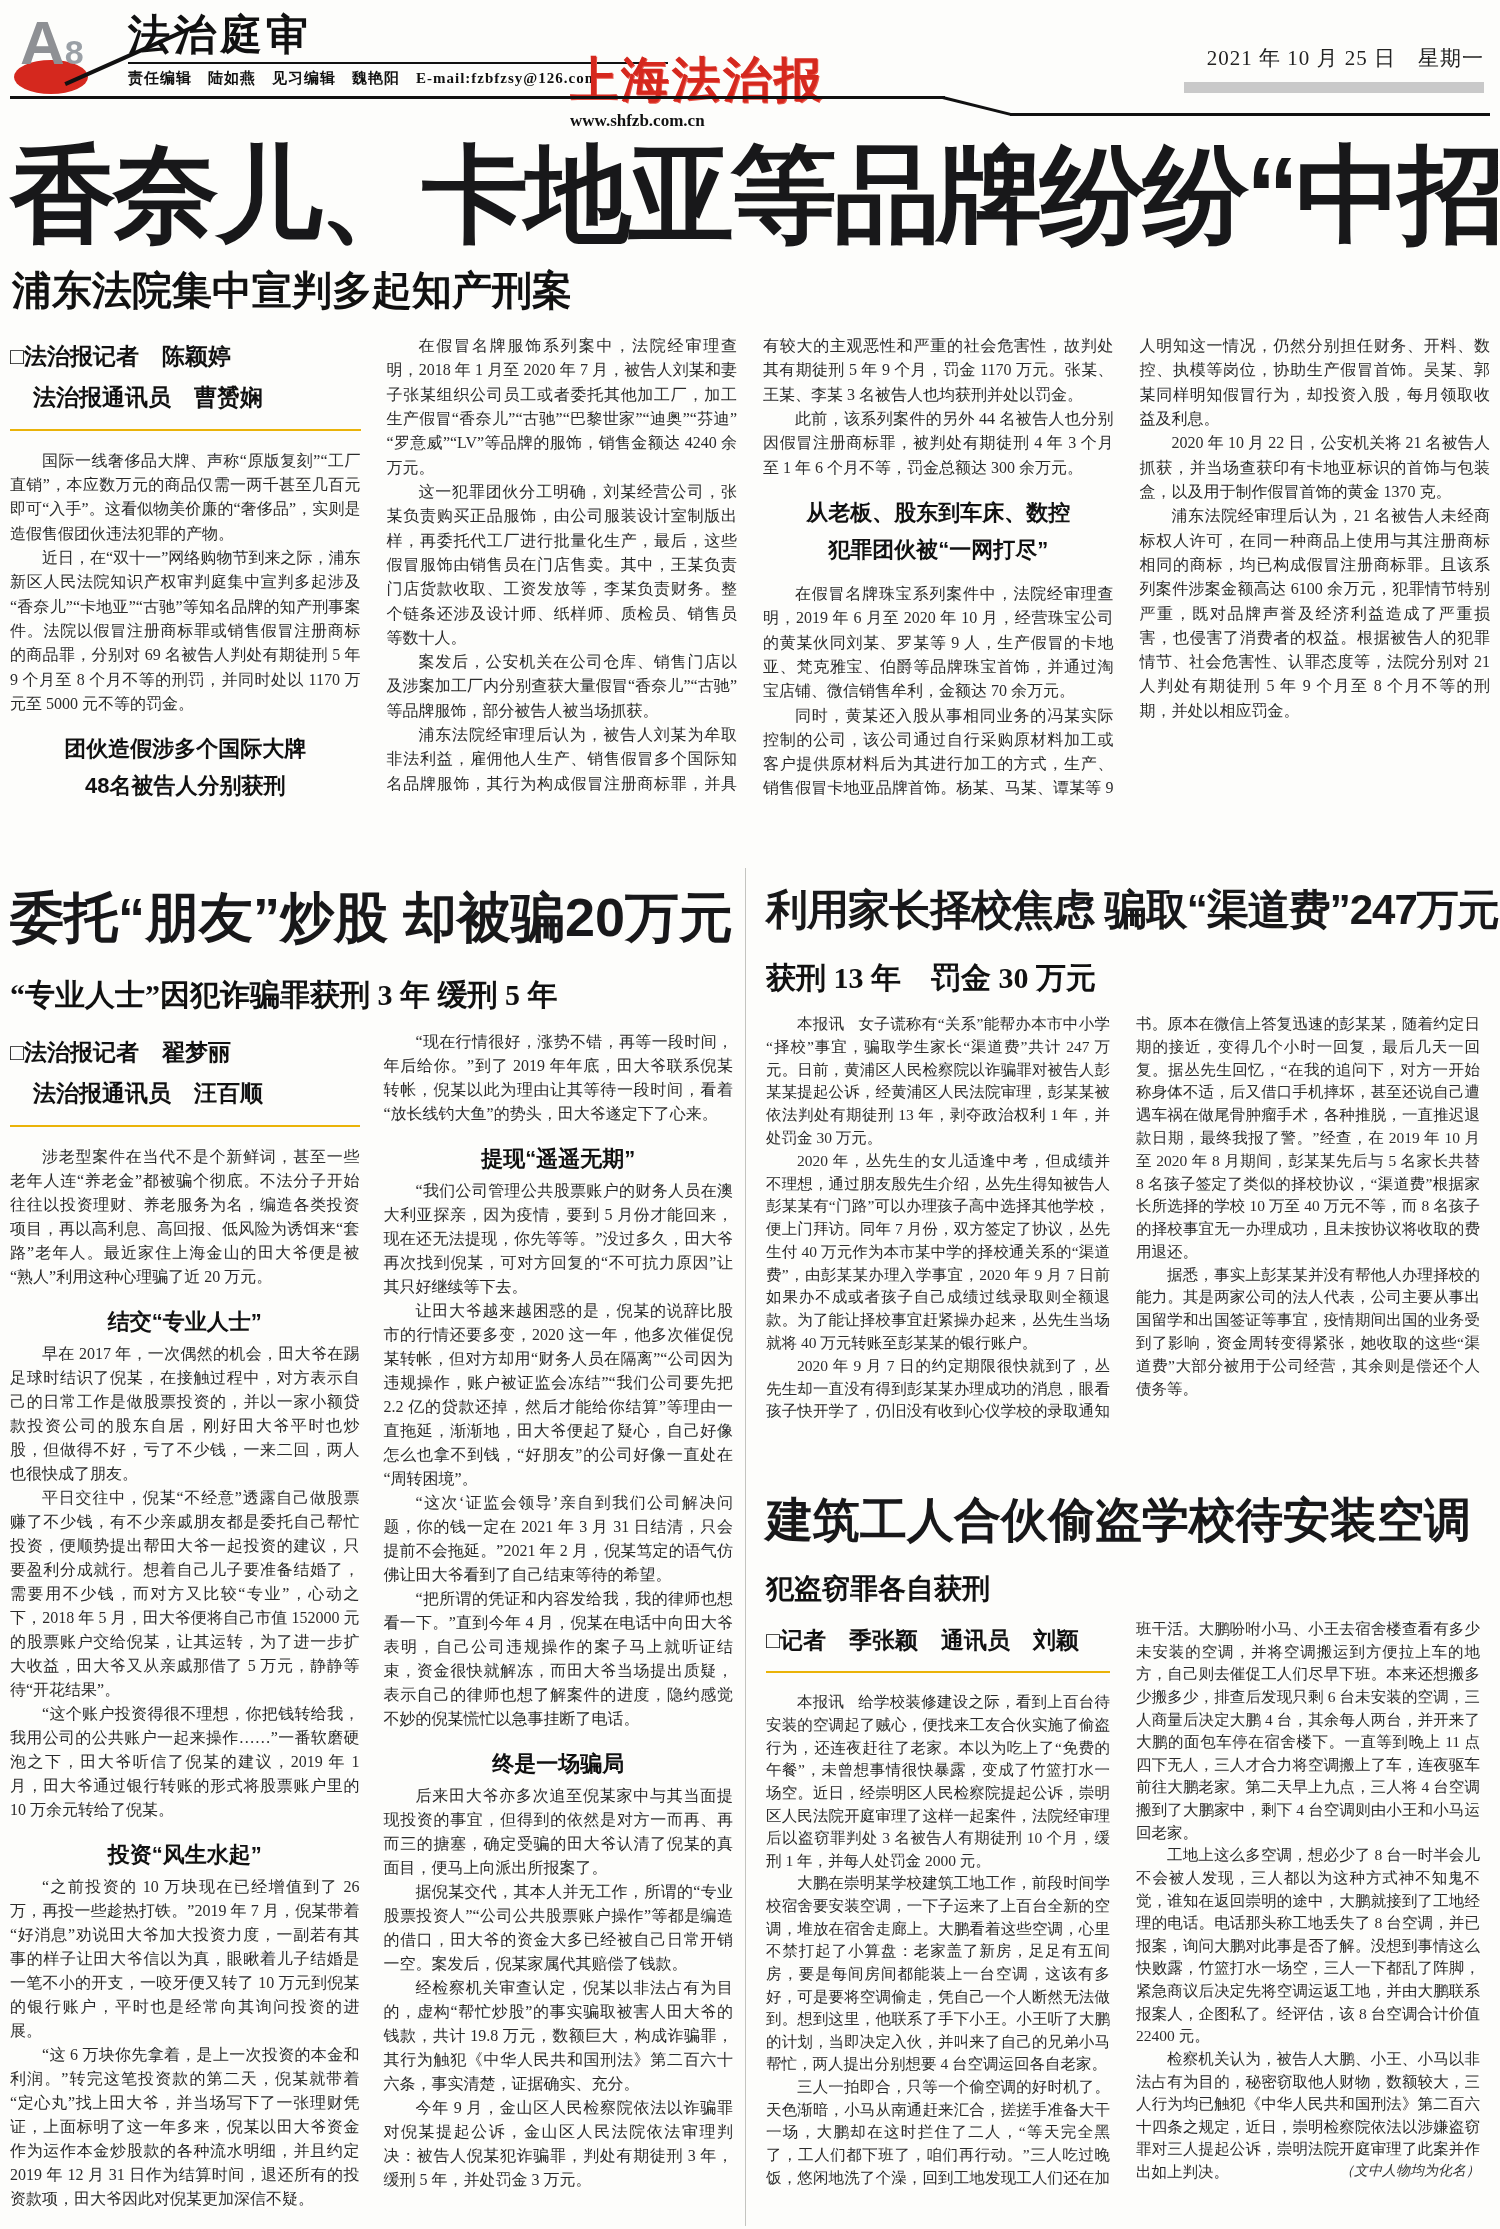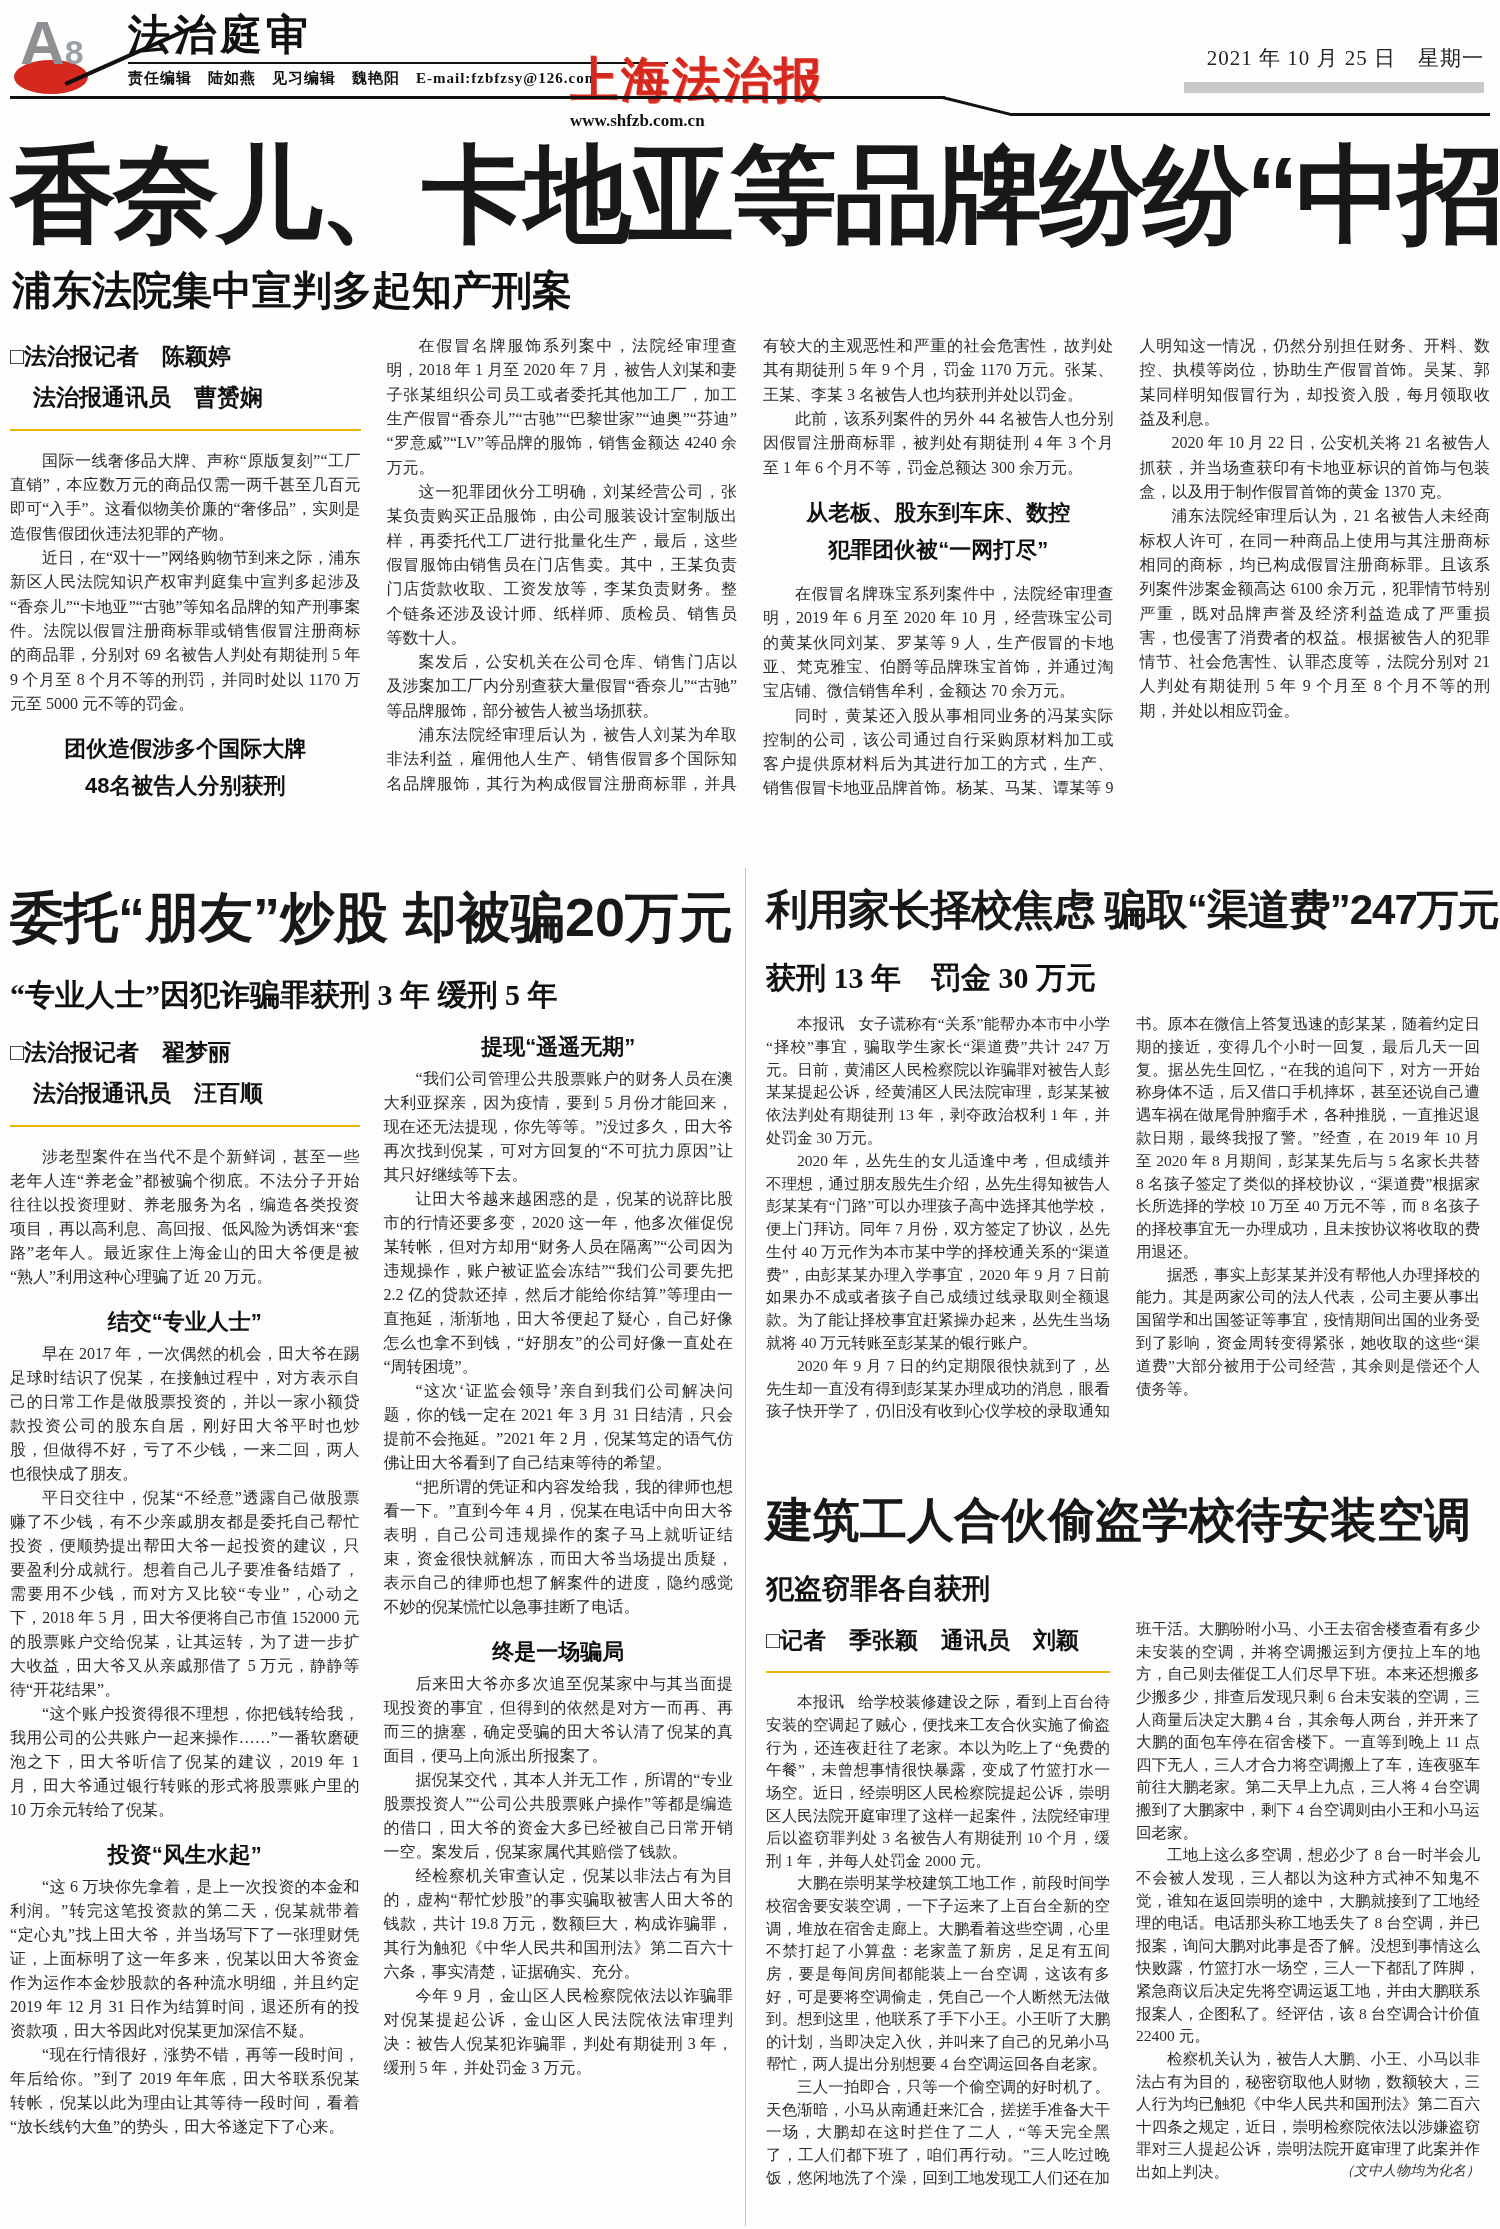--- a/index.html
+++ b/index.html
@@ -133,20 +133,21 @@
           <div class="byline">
             <div>□法治报记者　翟梦丽</div>
             <div>　法治报通讯员　汪百顺</div>
           </div>
           <p class="para">涉老型案件在当代不是个新鲜词，甚至一些老年人连“养老金”都被骗个彻底。不法分子开始往往以投资理财、养老服务为名，编造各类投资项目，再以高利息、高回报、低风险为诱饵来“套路”老年人。最近家住上海金山的田大爷便是被“熟人”利用这种心理骗了近 20 万元。</p>
           <div class="subhead">结交“专业人士”</div>
           <p class="para">早在 2017 年，一次偶然的机会，田大爷在踢足球时结识了倪某，在接触过程中，对方表示自己的日常工作是做股票投资的，并以一家小额贷款投资公司的股东自居，刚好田大爷平时也炒股，但做得不好，亏了不少钱，一来二回，两人也很快成了朋友。</p>
           <p class="para">平日交往中，倪某“不经意”透露自己做股票赚了不少钱，有不少亲戚朋友都是委托自己帮忙投资，便顺势提出帮田大爷一起投资的建议，只要盈利分成就行。想着自己儿子要准备结婚了，需要用不少钱，而对方又比较“专业”，心动之下，2018 年 5 月，田大爷便将自己市值 152000 元的股票账户交给倪某，让其运转，为了进一步扩大收益，田大爷又从亲戚那借了 5 万元，静静等待“开花结果”。</p>
           <p class="para">“这个账户投资得很不理想，你把钱转给我，我用公司的公共账户一起来操作……”一番软磨硬泡之下，田大爷听信了倪某的建议，2019 年 1 月，田大爷通过银行转账的形式将股票账户里的 10 万余元转给了倪某。</p>
           <div class="subhead">投资“风生水起”</div>
+          <p class="para">“之前投资的 10 万块现在已经增值到了 26 万，再投一些趁热打铁。”2019 年 7 月，倪某带着“好消息”劝说田大爷加大投资力度，一副若有其事的样子让田大爷信以为真，眼瞅着儿子结婚是一笔不小的开支，一咬牙便又转了 10 万元到倪某的银行账户，平时也是经常向其询问投资的进展。</p>
           <p class="para">“这 6 万块你先拿着，是上一次投资的本金和利润。”转完这笔投资款的第二天，倪某就带着“定心丸”找上田大爷，并当场写下了一张理财凭证，上面标明了这一年多来，倪某以田大爷资金作为运作本金炒股款的各种流水明细，并且约定 2019 年 12 月 31 日作为结算时间，退还所有的投资款项，田大爷因此对倪某更加深信不疑。</p>
           <p class="para">“现在行情很好，涨势不错，再等一段时间，年后给你。”到了 2019 年年底，田大爷联系倪某转帐，倪某以此为理由让其等待一段时间，看着“放长线钓大鱼”的势头，田大爷遂定下了心来。</p>
           <div class="subhead">提现“遥遥无期”</div>
           <p class="para">“我们公司管理公共股票账户的财务人员在澳大利亚探亲，因为疫情，要到 5 月份才能回来，现在还无法提现，你先等等。”没过多久，田大爷再次找到倪某，可对方回复的“不可抗力原因”让其只好继续等下去。</p>
           <p class="para">让田大爷越来越困惑的是，倪某的说辞比股市的行情还要多变，2020 这一年，他多次催促倪某转帐，但对方却用“财务人员在隔离”“公司因为违规操作，账户被证监会冻结”“我们公司要先把 2.2 亿的贷款还掉，然后才能给你结算”等理由一直拖延，渐渐地，田大爷便起了疑心，自己好像怎么也拿不到钱，“好朋友”的公司好像一直处在“周转困境”。</p>
           <p class="para">“这次‘证监会领导’亲自到我们公司解决问题，你的钱一定在 2021 年 3 月 31 日结清，只会提前不会拖延。”2021 年 2 月，倪某笃定的语气仿佛让田大爷看到了自己结束等待的希望。</p>
           <p class="para">“把所谓的凭证和内容发给我，我的律师也想看一下。”直到今年 4 月，倪某在电话中向田大爷表明，自己公司违规操作的案子马上就听证结束，资金很快就解冻，而田大爷当场提出质疑，表示自己的律师也想了解案件的进度，隐约感觉不妙的倪某慌忙以急事挂断了电话。</p>
           <div class="subhead">终是一场骗局</div>
           <p class="para">后来田大爷亦多次追至倪某家中与其当面提现投资的事宜，但得到的依然是对方一而再、再而三的搪塞，确定受骗的田大爷认清了倪某的真面目，便马上向派出所报案了。</p>
           <p class="para">据倪某交代，其本人并无工作，所谓的“专业股票投资人”“公司公共股票账户操作”等都是编造的借口，田大爷的资金大多已经被自己日常开销一空。案发后，倪某家属代其赔偿了钱款。</p>

